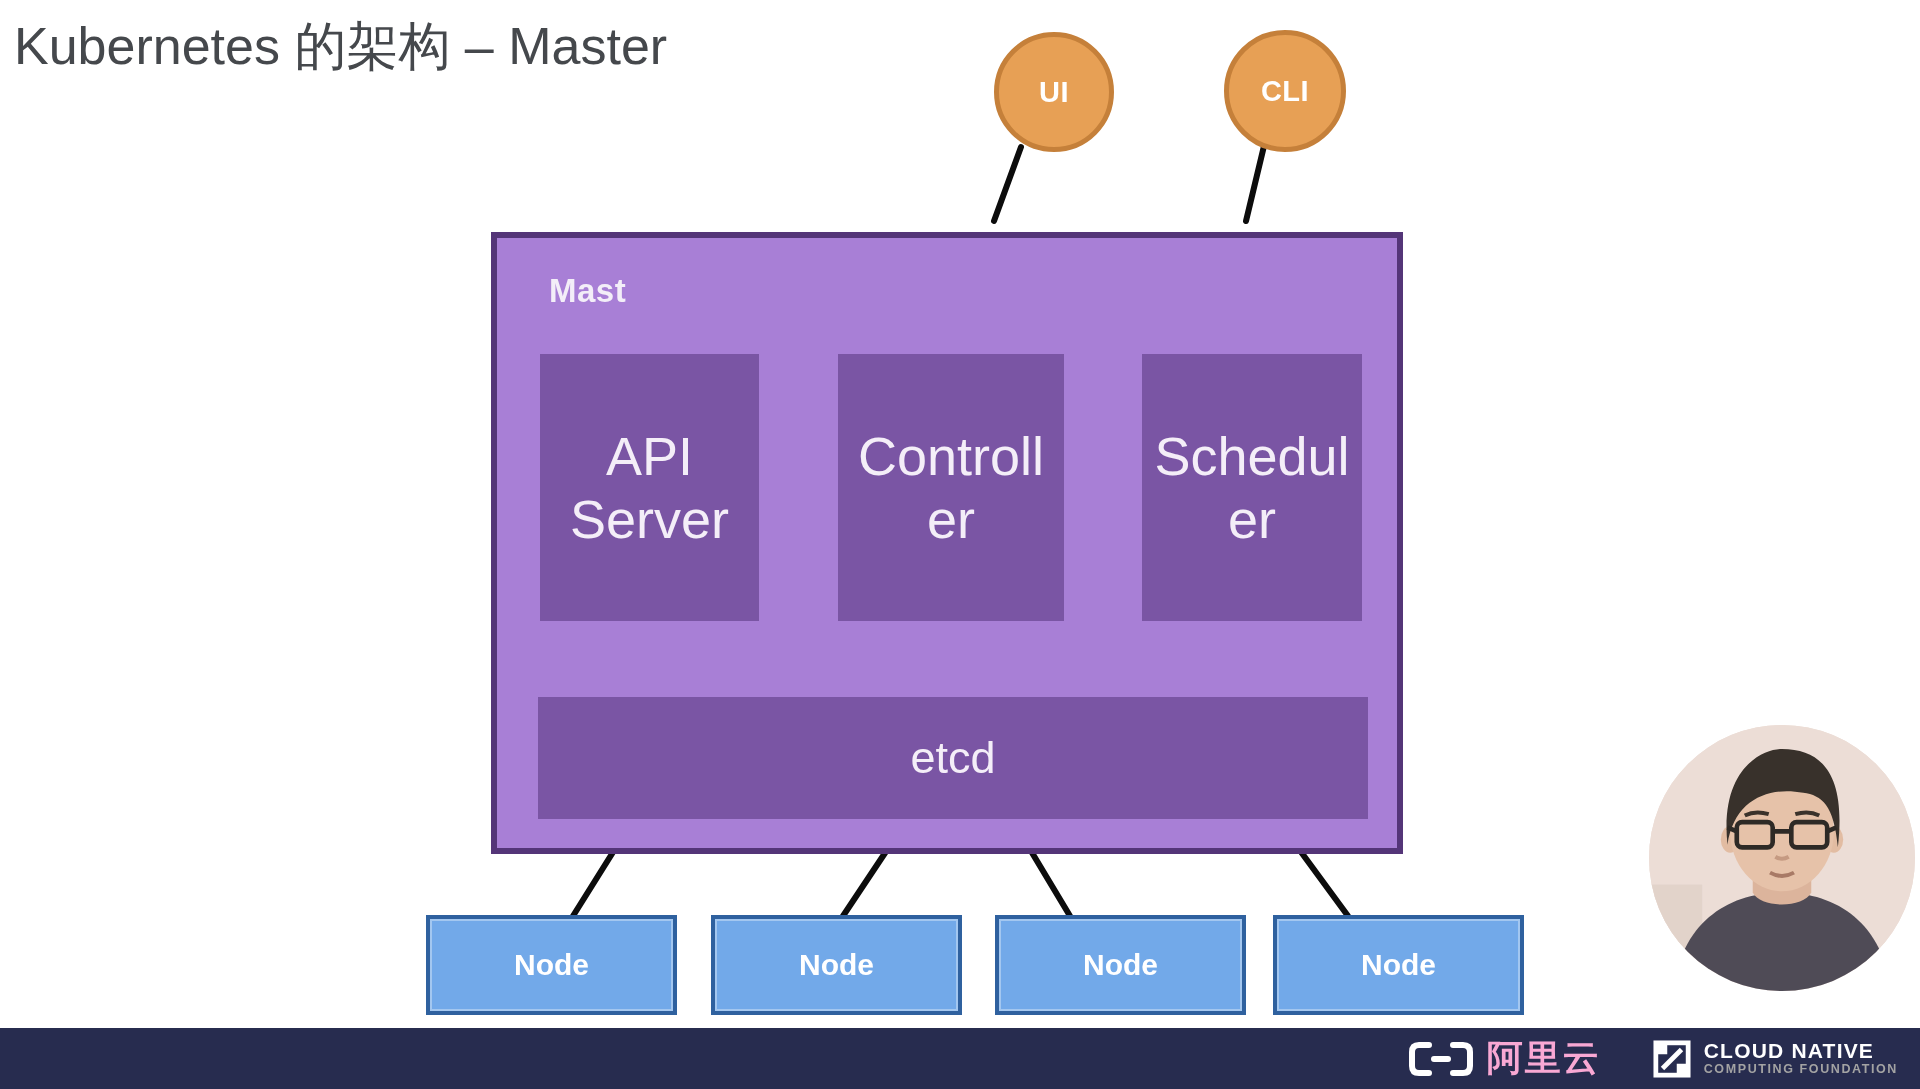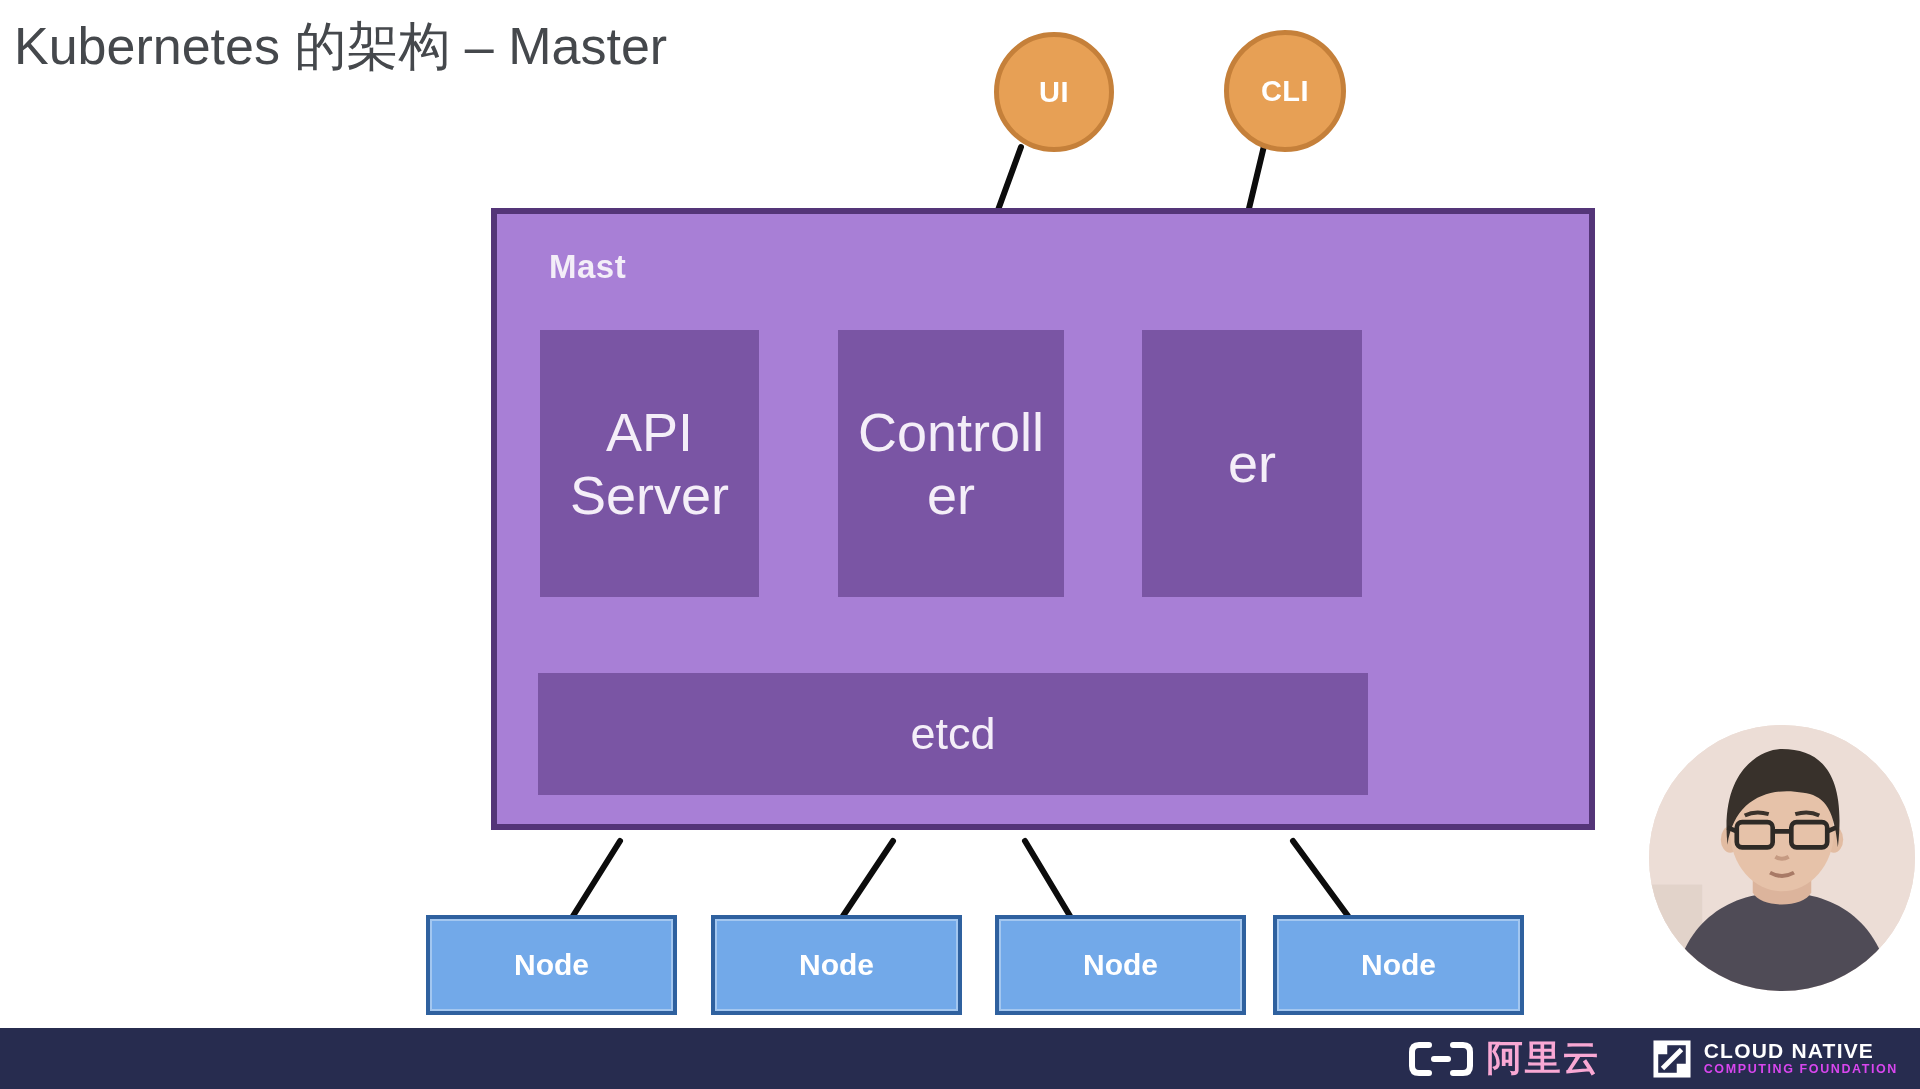--- a/index.html
+++ b/index.html
@@ -26,21 +26,21 @@
   .client{
     position:absolute;width:120px;height:120px;border-radius:50%;
     background:var(--client-fill);border:5px solid var(--client-border);
     display:flex;align-items:center;justify-content:center;
     color:#fff;font-size:29px;font-weight:bold;letter-spacing:.5px;
   }
   .client.ui{left:994px;top:32px;}
   .client.cli{left:1224px;top:30px;width:122px;height:122px;}
 
   .master{
-    position:absolute;left:491px;top:208px;width:1104px;height:622px;
+    position:absolute;left:491px;top:232px;width:912px;height:622px;
     background:var(--master-fill);border:6px solid var(--master-border);padding-left:20px;
   }
   .master-label{
     position:absolute;left:52px;top:34px;
     color:#f3eef8;font-size:33px;font-weight:bold;letter-spacing:.5px;
   }
   .comp{
     position:absolute;top:116px;height:267px;background:var(--component-fill);
     display:flex;align-items:center;justify-content:center;text-align:center;
   }
@@ -73,21 +73,21 @@
   .footer-bar{
     position:absolute;left:0;top:1028px;width:1920px;height:61px;
     background:var(--footer-bar);
     display:flex;align-items:center;justify-content:flex-end;
     gap:52px;padding-right:22px;
   }
   .ali-logo{display:flex;align-items:center;gap:14px;color:#f9a8d4;}
   .ali-logo .ali-text{font-size:36px;font-weight:bold;letter-spacing:2px;}
   .cncf-logo{display:flex;align-items:center;gap:13px;color:#fff;}
   .cncf-text .l1{font-size:21px;font-weight:bold;letter-spacing:1.2px;line-height:1.05;}
-  .cncf-text .l2{font-size:12.5px;font-weight:bold;letter-spacing:1.6px;line-height:1.2;color:#d946ef;}
+  .cncf-text .l2{font-size:12.5px;font-weight:bold;letter-spacing:1.6px;line-height:1.2;color:#a3a3a3;}
 </style>
 </head>
 <body>
 
 <div class="slide">
 
   <h1 class="slide-title">Kubernetes 的架构 – Master</h1>
 
   <svg class="connectors" viewBox="0 0 1920 1089">
     <line x1="1021" y1="147" x2="994" y2="221"></line>
@@ -117,20 +117,21 @@
 
     <div class="comp controller">
       <div class="comp-text">
         <div>Controll</div>
         <div>er</div>
       </div>
     </div>
 
     <div class="comp scheduler">
       <div class="comp-text">
+        <div>Schedul</div>
         <div>er</div>
       </div>
     </div>
 
     <div class="etcd">
       <span>etcd</span>
     </div>
   </div>
 
   <div class="node n1">

